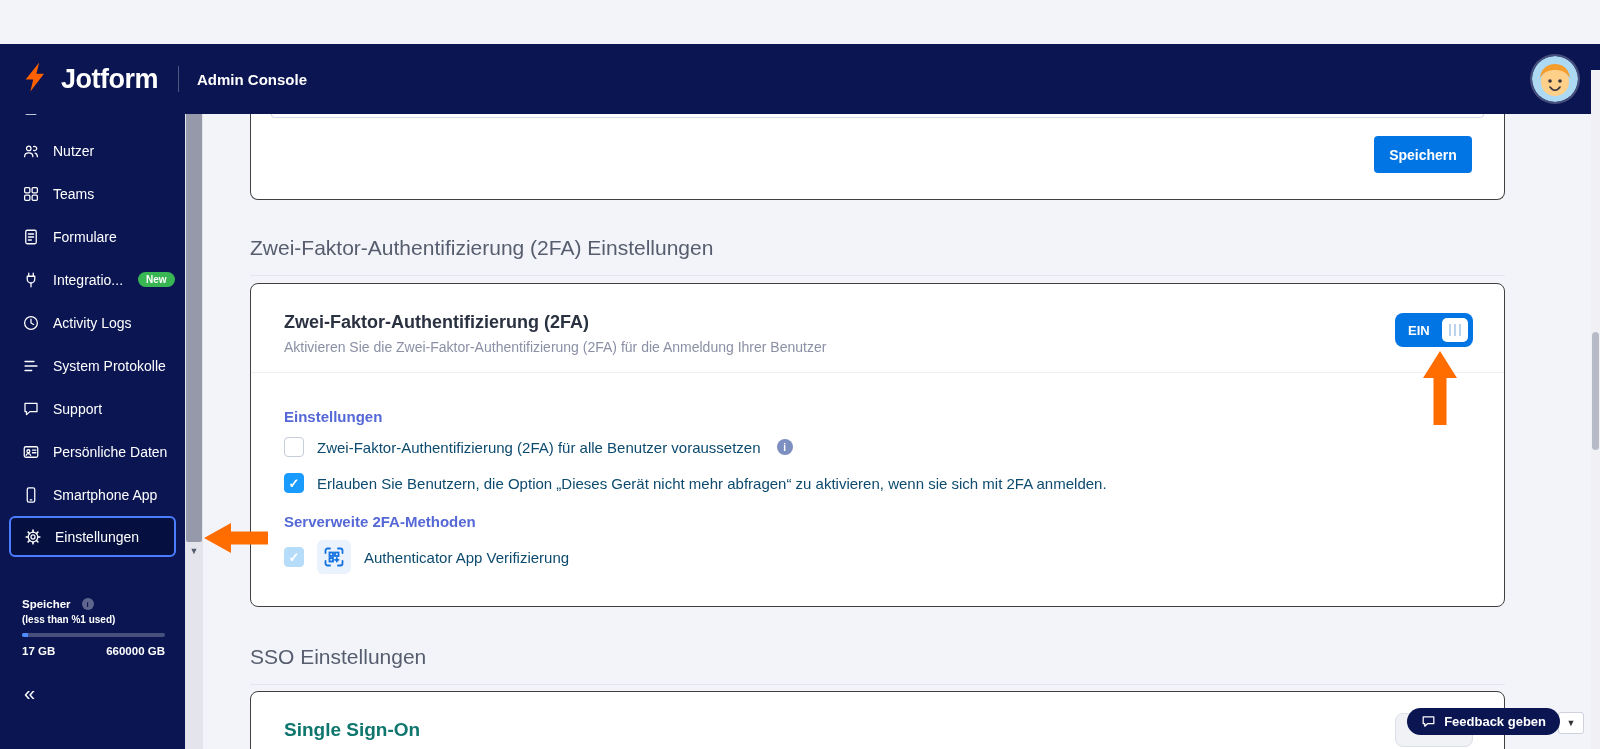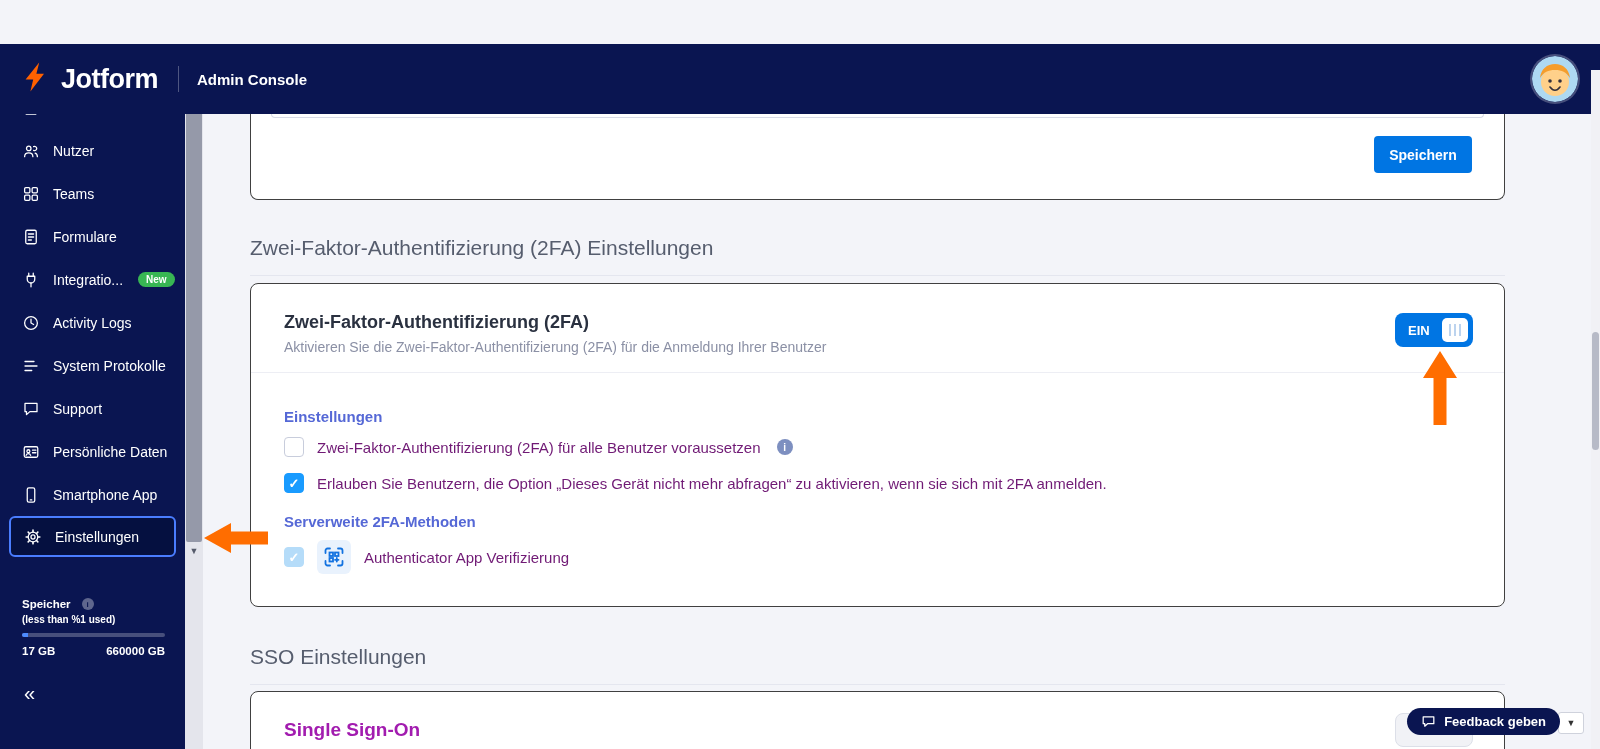--- a/index.html
+++ b/index.html
@@ -68,27 +68,27 @@
   .twofa-sub { position: absolute; left: 33px; top: 55px; font-size: 14px; color: #8b90a5; }
   .toggle { position: absolute; right: 31px; top: 29px; width: 78px; height: 34px; background: #0075e3; border-radius: 8px; display: flex; align-items: center; justify-content: space-between; padding: 0 5px 0 13px; cursor: pointer; }
   .toggle-label { color: #fff; font-size: 13px; font-weight: 700; }
   .toggle-knob { width: 26px; height: 24px; background: #fff; border-radius: 5px; display: flex; align-items: center; justify-content: center; gap: 3px; }
   .toggle-knob i { display: block; width: 2px; height: 12px; background: #bcd3ee; }
   .twofa-divider { position: absolute; left: 0; right: 0; top: 88px; border-top: 1px solid #edeef4; }
   .group-label { position: absolute; left: 33px; font-size: 15px; font-weight: 700; color: #5568d6; }
   .g1 { top: 124px; } .g2 { top: 229px; }
   .cb-row { position: absolute; left: 33px; display: flex; align-items: center; gap: 13px; }
   .row-1 { top: 153px; } .row-2 { top: 189px; } .row-3 { top: 256px; }
-  .cb-label { font-size: 15px; color: #701a75; }
+  .cb-label { font-size: 15px; color: #0c4a6e; }
   .info-icon { width: 16px; height: 16px; border-radius: 50%; background: #7d8fc0; color: #fff; font-size: 10px; font-weight: 700; display: inline-flex; align-items: center; justify-content: center; margin-left: 3px; cursor: pointer; font-style: normal; }
   .method-icon { width: 34px; height: 34px; background: #e9f2fd; border-radius: 6px; display: flex; align-items: center; justify-content: center; }
 
   
   .card-sso { top: 621px; height: 128px; }
-  .sso-title { position: absolute; left: 33px; top: 27px; font-size: 19px; font-weight: 700; color: #a21caf; }
+  .sso-title { position: absolute; left: 33px; top: 27px; font-size: 19px; font-weight: 700; color: #0f766e; }
   .sso-toggle { position: absolute; right: 31px; top: 21px; width: 78px; height: 34px; background: #f1f2f6; border: 1px solid #dcdfe8; border-radius: 8px; cursor: pointer; }
 
   
   .arrow-left { position: absolute; left: 204px; top: 523px; z-index: 30; }
   .arrow-up { position: absolute; left: 1423px; top: 351px; z-index: 30; }
 
   .feedback { position: absolute; right: 40px; bottom: 14px; height: 27px; background: #0a1551; border-radius: 14px; display: flex; align-items: center; gap: 8px; padding: 0 14px; color: #fff; font-size: 13px; font-weight: 700; z-index: 40; cursor: pointer; }
   .corner-select { position: absolute; right: 16px; bottom: 15px; width: 26px; height: 22px; background: #fff; border: 1px solid #cfd2dc; border-radius: 3px; display: flex; align-items: center; justify-content: center; font-size: 9px; color: #333; z-index: 35; cursor: pointer; }
 
   .right-scroll { position: absolute; right: 0; top: 70px; width: 9px; height: 679px; background: #f1f1f5; z-index: 25; }

